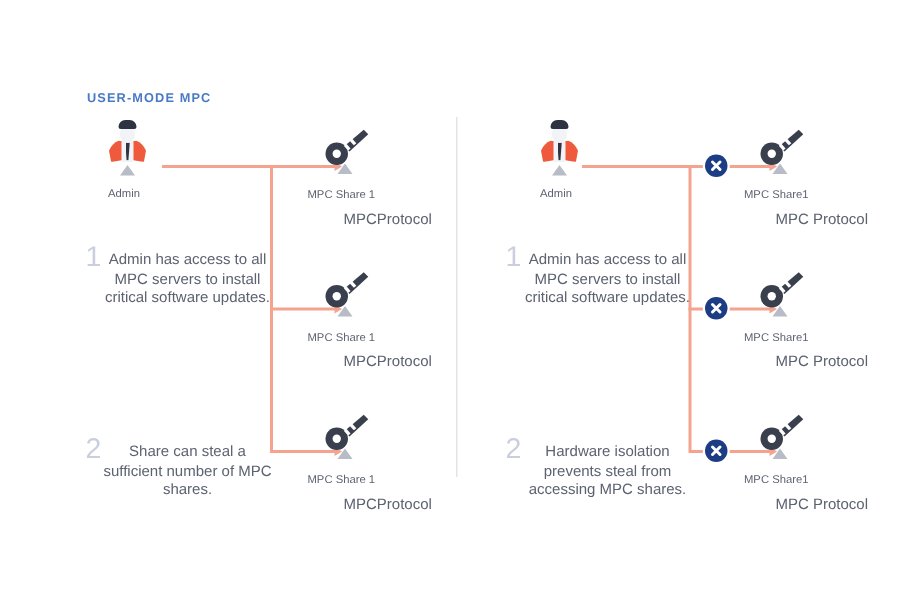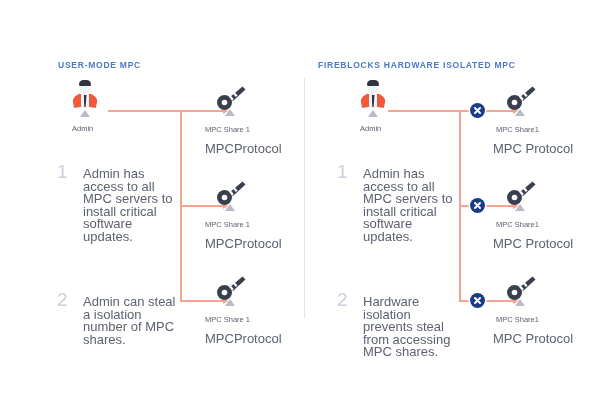--- a/index.html
+++ b/index.html
@@ -119,57 +119,58 @@
   
   .node-label {
     position: absolute;
     font-size: 7.5px;
     color: #5c6270;
     white-space: nowrap;
     text-align: left;
   }
   .node-sublabel {
     position: absolute;
-    font-size: 13px;
+    font-size: 10px;
     color: #5c6270;
     white-space: nowrap;
+    margin-left: 24px;
   }
   .actor-label {
     position: absolute;
     font-size: 7.5px;
     color: #5c6270;
     white-space: nowrap;
     text-align: right;
   }
 
   
   .note { position: absolute; width: 125px; }
   .note .num {
     position: absolute;
     left: 0; top: -6px;
     font-size: 19px;
     color: #c9cfdd;
     font-weight: normal;
     line-height: 1;
   }
   .note .body {
-    margin-left: 26px;
-    font-size: 13px;
+    margin-left: 11px;
+    font-size: 10px;
     line-height: 12.5px;
     color: #5c6270;
+    text-align: center;
   }
 </style>
 </head>
 <body>
 
 <div id="canvas">
 
   <div class="panel-title" id="title-left">USER-MODE MPC</div>
 
-  <div class="panel-title" id="title-right">FIREBLOCKS HARDWARE ISOLATED MPC</div>
 
   <div class="divider"></div>
 
   <div class="wire wire-h" style="left:108px; top:110px; width:73px;"></div>
   <div class="wire wire-v" style="left:180px; top:110px; height:190px;"></div>
 
   <div class="wire wire-h" style="left:180px; top:110px; width:44px;"></div>
   <div class="arrow-head" style="left:223px; top:107.5px;"></div>
 
   <div class="wire wire-h" style="left:180px; top:205px; width:44px;"></div>
@@ -227,21 +228,21 @@
   <div class="node-label" style="left:205px; top:315px;">MPC Share 1</div>
   <div class="node-sublabel" style="left:205px; top:331px;">MPCProtocol</div>
 
   <div class="note" style="left:57px; top:168px;">
     <div class="num">1</div>
     <div class="body">Admin has access to all MPC servers to install critical software updates.</div>
   </div>
 
   <div class="note" style="left:57px; top:296px;">
     <div class="num">2</div>
-    <div class="body">Admin can steal a isolation number of MPC shares.</div>
+    <div class="body">Share can steal a sufficient number of MPC shares.</div>
   </div>
 
   <div class="wire wire-h" style="left:388px; top:110px; width:72px;"></div>
   <div class="wire wire-v" style="left:459px; top:110px; height:190px;"></div>
 
   <div class="wire wire-h" style="left:459px; top:110px; width:55px;"></div>
   <div class="arrow-head" style="left:513px; top:107.5px;"></div>
 
   <div class="wire wire-h" style="left:459px; top:205px; width:55px;"></div>
   <div class="arrow-head" style="left:513px; top:202.5px;"></div>

